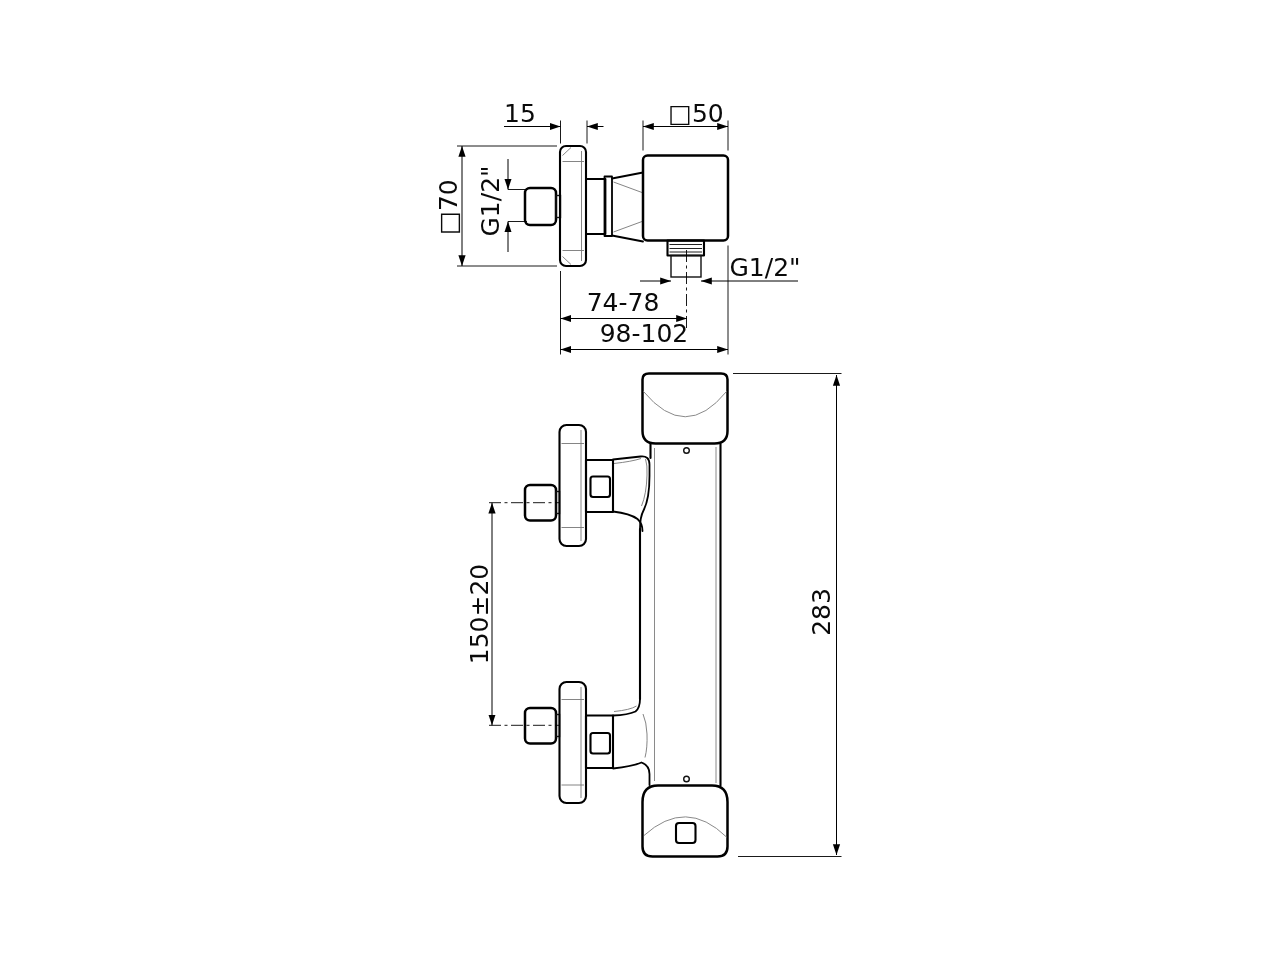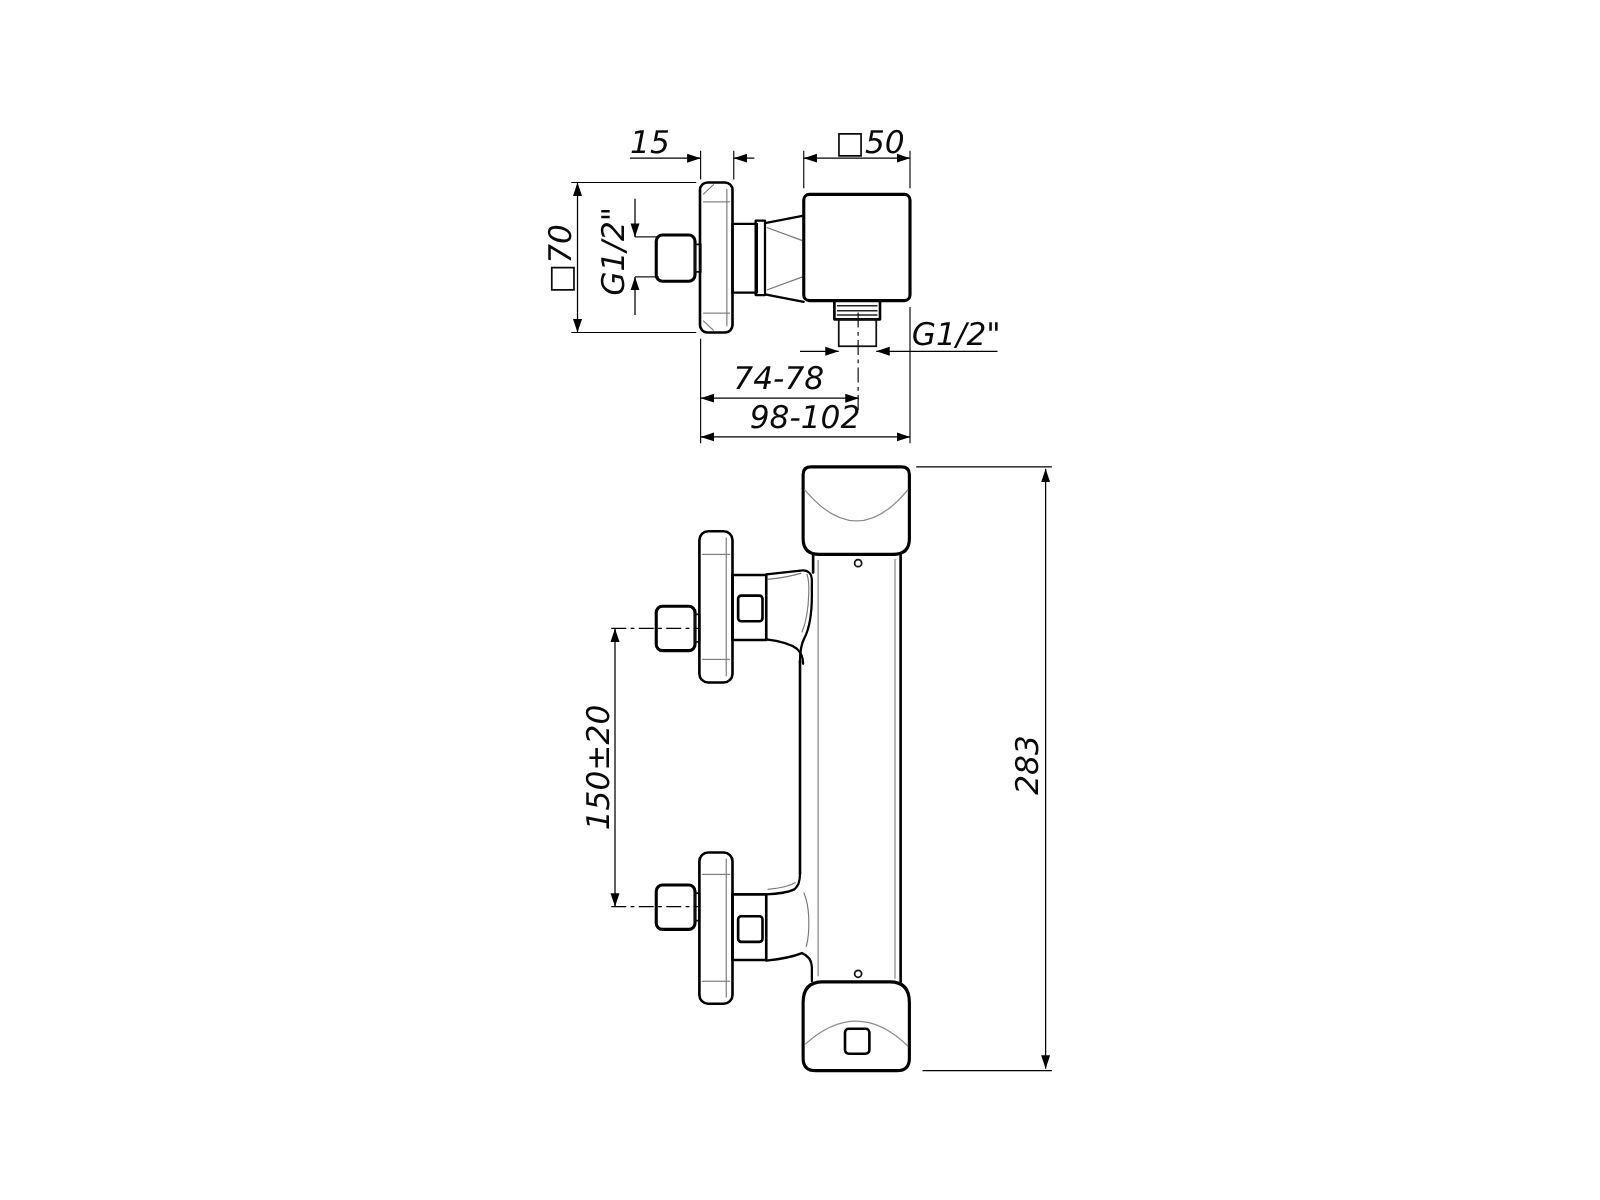--- a/index.html
+++ b/index.html
@@ -1,16 +1,16 @@
 <!DOCTYPE html>
 <html><head>
 <meta charset="utf-8">
 <style>
   html,body{margin:0;padding:0;background:#fff;}
-  .canvas{position:relative;width:1280px;height:960px;background:#fff;overflow:hidden;font-style:italic;}
+  .canvas{position:relative;width:1280px;height:960px;background:#fff;overflow:hidden;}
   svg{position:absolute;left:0;top:0;}
   
   .b25{stroke:#000;stroke-width:2.5;fill:none;stroke-linejoin:round;stroke-linecap:round;}
   .b21{stroke:#000;stroke-width:2.1;fill:none;stroke-linejoin:round;stroke-linecap:round;}
   .m18{stroke:#000;stroke-width:1.8;fill:none;stroke-linejoin:round;stroke-linecap:round;}
   .m14{stroke:#111;stroke-width:1.4;fill:none;}
   .m12{stroke:#222;stroke-width:1.2;fill:none;}
   .t{stroke:#777;stroke-width:0.9;fill:none;}
   .tg{stroke:#8a8a8a;stroke-width:1;fill:none;}
   .dim{stroke:#000;stroke-width:1;fill:none;}

